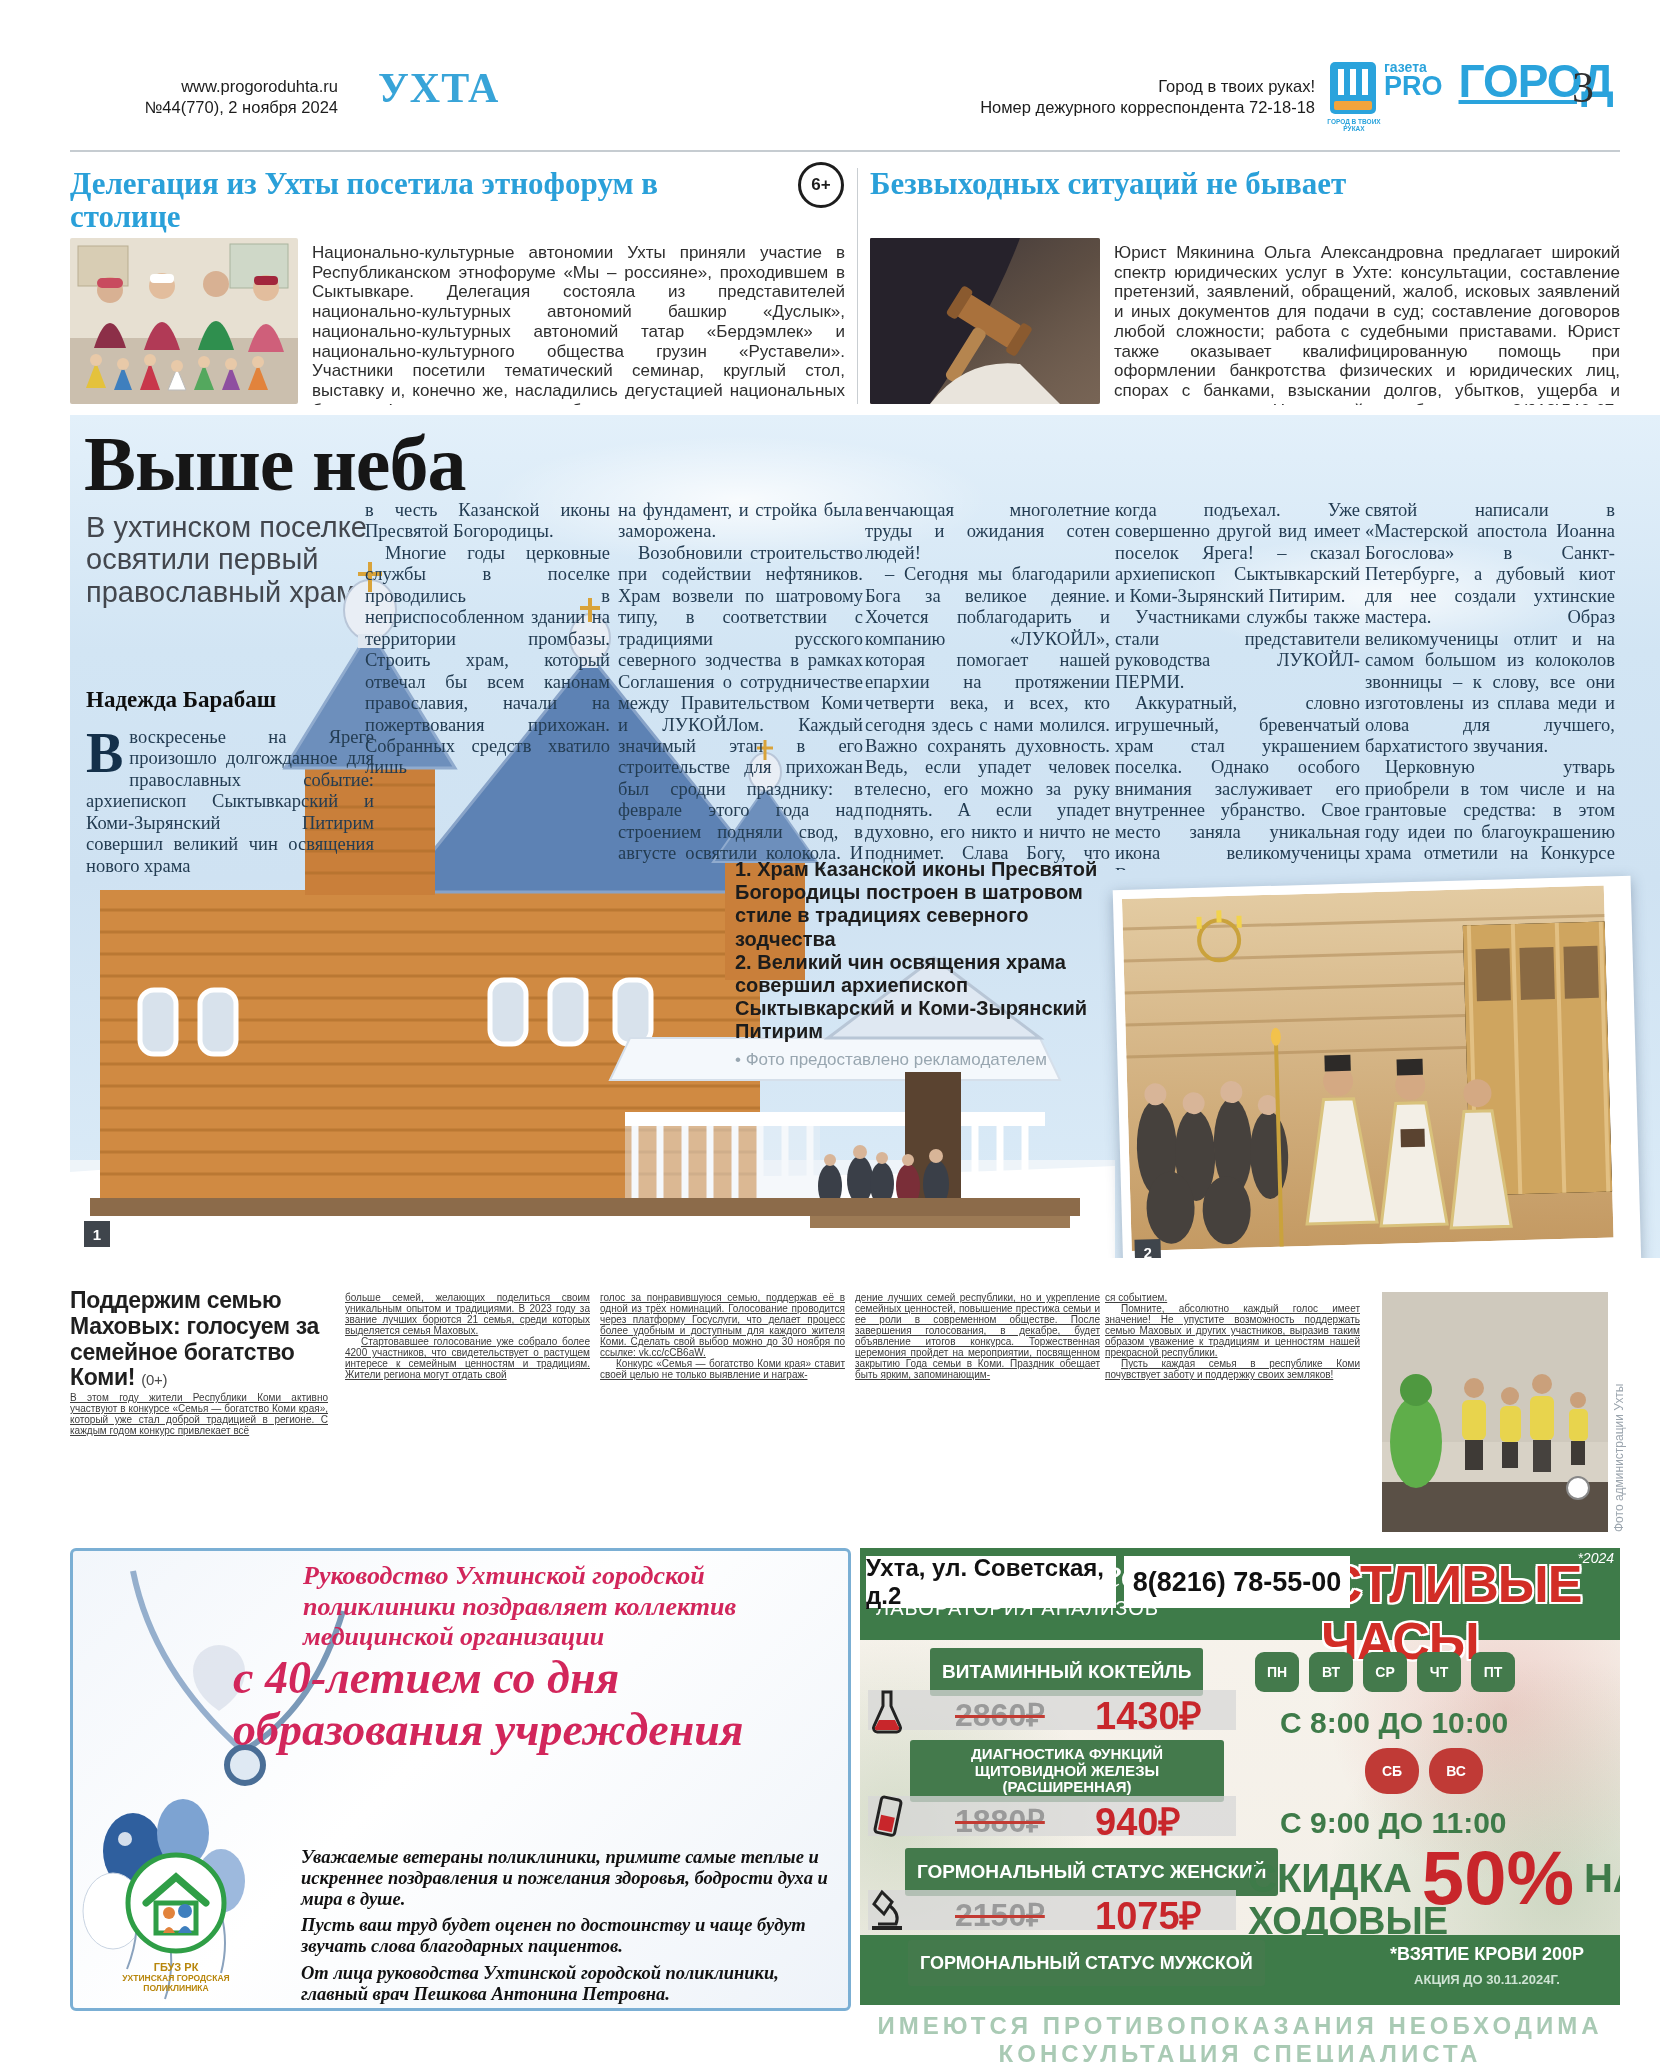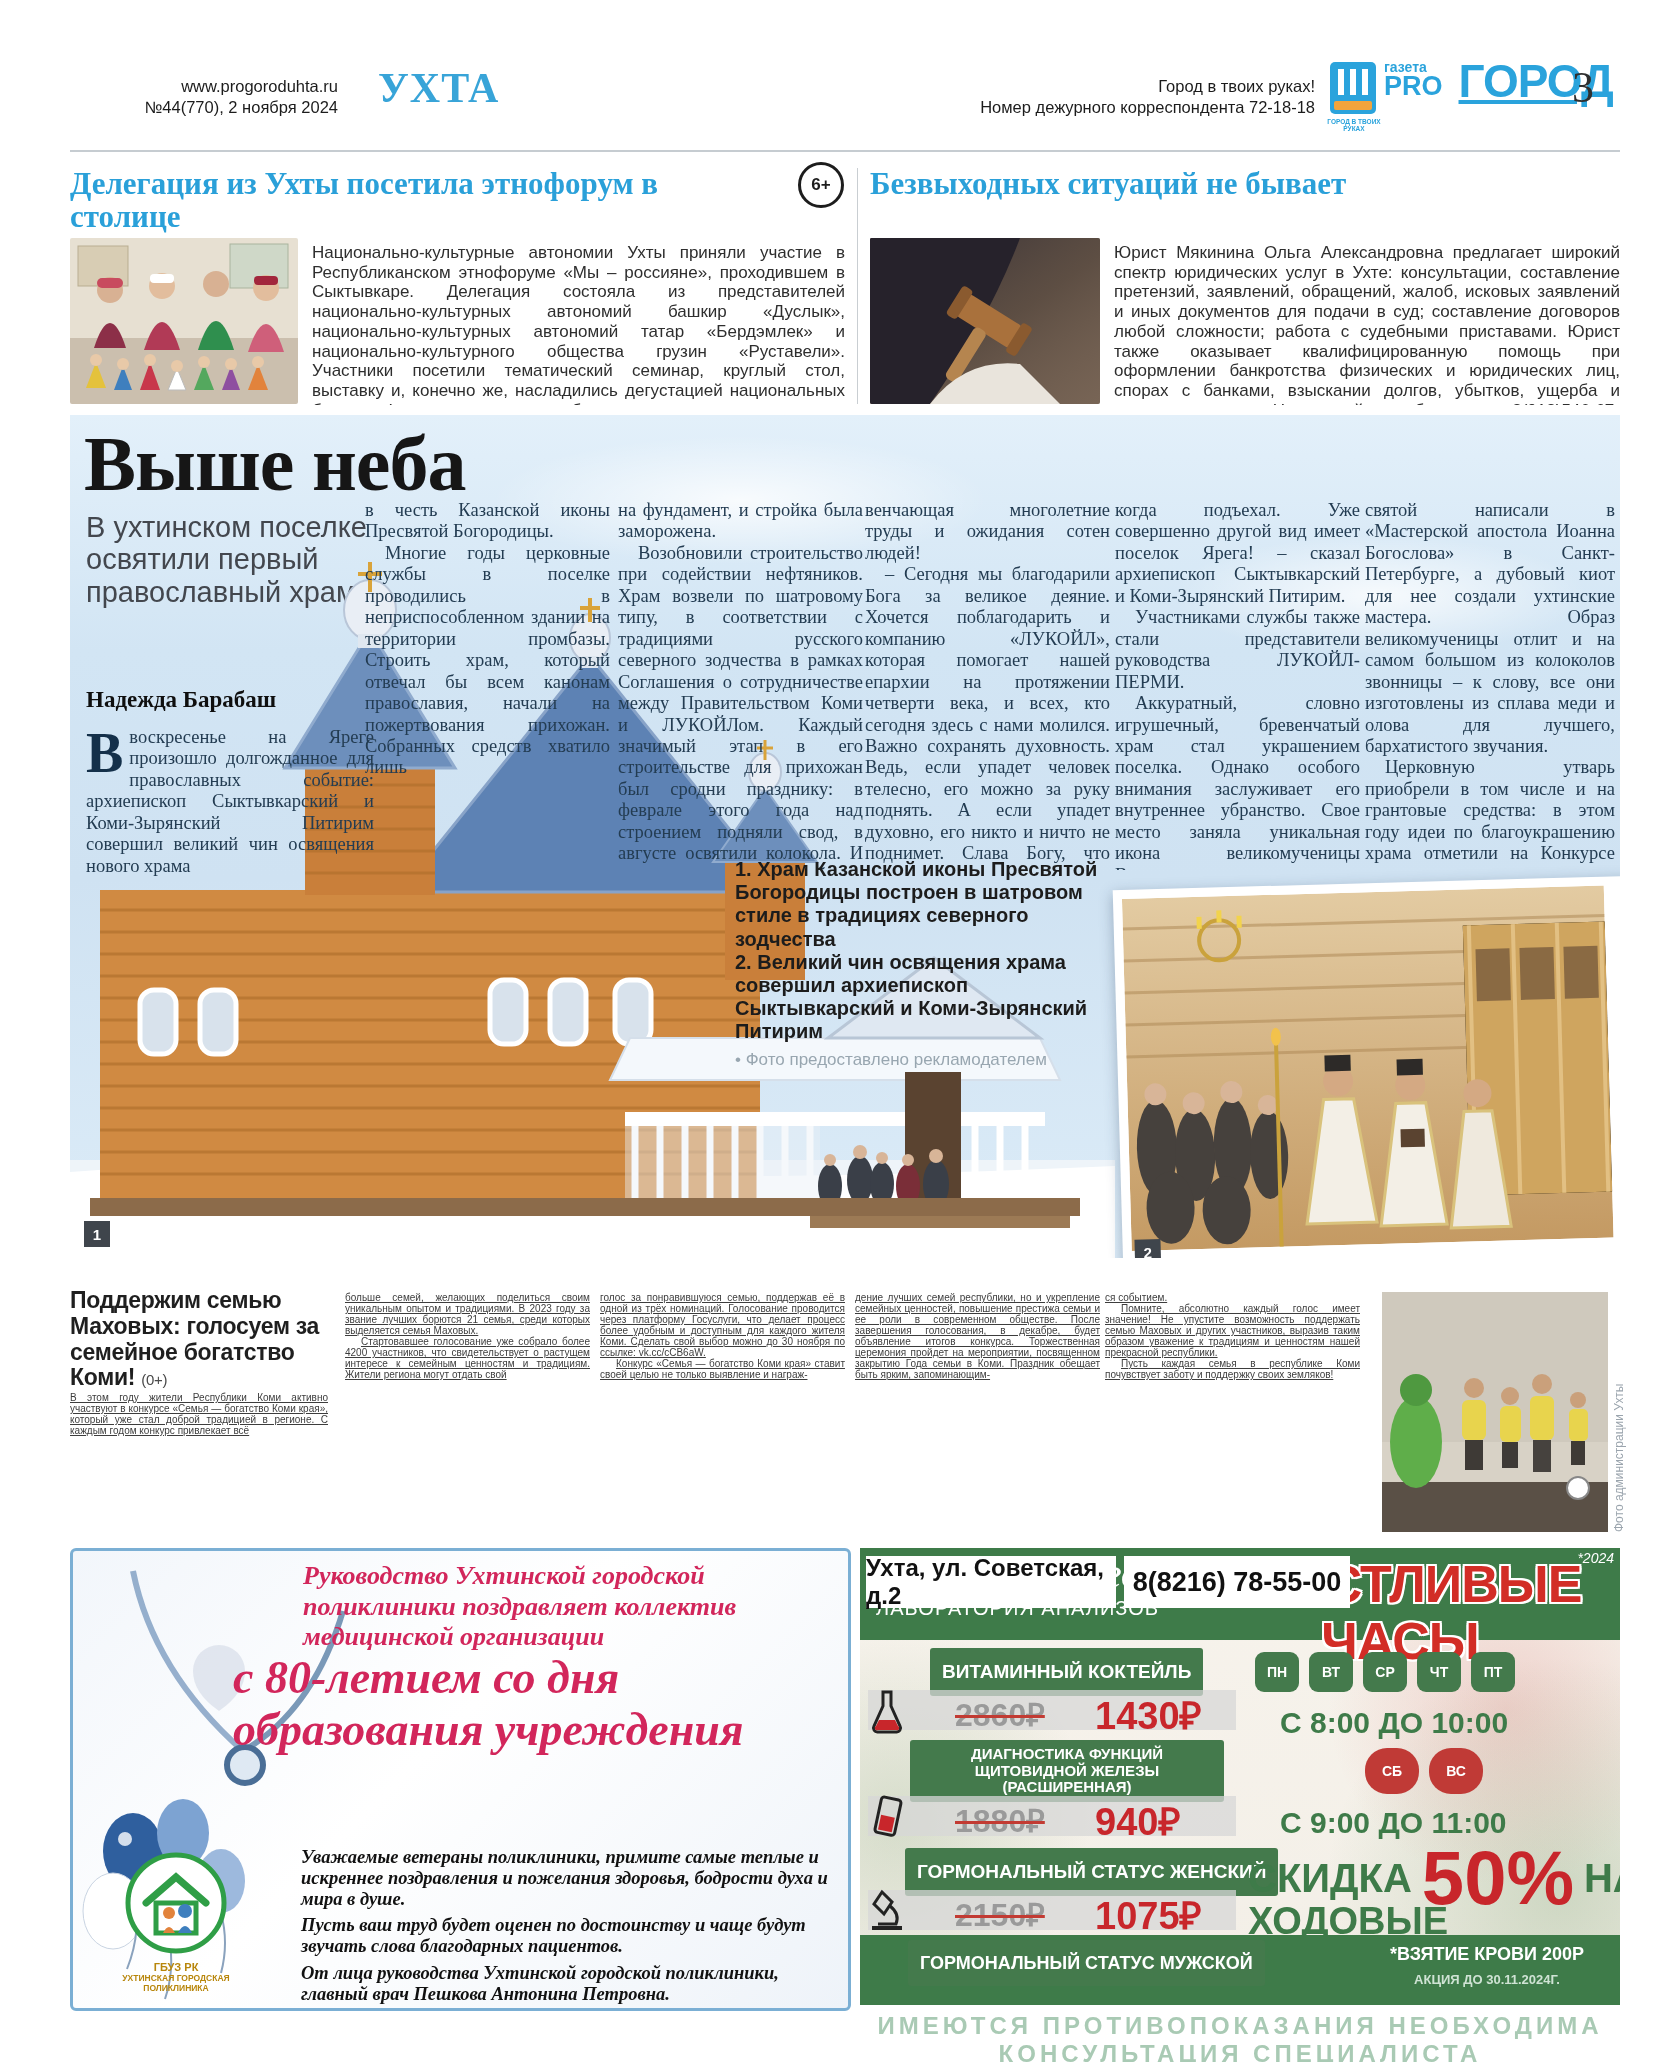--- a/index.html
+++ b/index.html
@@ -25,21 +25,21 @@
   
   .headline{font-family:"Liberation Serif",serif;font-weight:bold;font-size:31px;color:#2aa0d9;line-height:1.05;}
   .age-circle{width:40px;height:40px;border:3px solid #1d1d1d;border-radius:50%;display:flex;align-items:center;justify-content:center;
               font-size:17px;font-weight:bold;color:#1d1d1d;background:#fff;}
   .tphoto{border-radius:2px;overflow:hidden;}
   .tbody{font-size:17px;line-height:1.16;text-align:justify;color:#2e2e2e;overflow:hidden;}
   .credit{color:#98a6b0;}
   .vdiv{width:1px;background:#c9ced2;}
   
   .main-sec{left:70px;top:415px;width:1550px;height:843px;overflow:hidden;
-     background:linear-gradient(180deg,#e3f0fa 0%,#d2e5f4 28%,#cfe2f2 55%,#dcecf8 100%);}
+     background:linear-gradient(180deg,#e3f0fa 0%,#d2e5f4 28%,#cfe2f2 55%,#dcecf8 100%);padding-left:40px;}
   .cloud{position:absolute;border-radius:50%;background:radial-gradient(ellipse at center,rgba(255,255,255,.8),rgba(255,255,255,0) 70%);}
   .mtitle{left:14px;top:4px;font-family:"Liberation Serif",serif;font-weight:900;font-size:78px;color:#161616;letter-spacing:-1px;}
   .msub{left:16px;top:96px;width:285px;font-size:29px;line-height:1.12;color:#43474e;}
   .mauthor{left:16px;top:272px;font-family:"Liberation Serif",serif;font-weight:bold;font-size:23px;color:#0f0f0f;}
   .mcol{position:absolute;width:245px;font-family:"Liberation Serif",serif;font-size:18.5px;line-height:1.16;
         text-align:justify;color:#233c52;overflow:hidden;z-index:3;}
   .mcol p{margin:0;}
   .mcol p.ind{text-indent:20px;}
   .dropcap{float:left;font-size:56px;line-height:.82;font-weight:bold;color:#14304a;margin:4px 6px 0 0;font-family:"Liberation Serif",serif;}
   .caps{left:665px;top:443px;width:380px;z-index:4;font-weight:bold;font-size:20px;line-height:1.16;color:#1c1c1c;}
@@ -461,21 +461,21 @@
         <ellipse cx="110" cy="282" rx="26" ry="34" fill="#7da3d2"></ellipse>
         <ellipse cx="40" cy="360" rx="30" ry="38" fill="#ffffff" stroke="#c9d4e2"></ellipse>
         <ellipse cx="96" cy="352" rx="28" ry="36" fill="#274f86"></ellipse>
         <ellipse cx="148" cy="330" rx="24" ry="32" fill="#9db9dd"></ellipse>
         <circle cx="52" cy="288" r="7" fill="#ffffff" opacity=".8"></circle>
           <circle cx="88" cy="340" r="6" fill="#ffffff" opacity=".6"></circle>
         <path d="M60 338 q10 40 -6 80 M96 388 q6 30 -4 60 M148 362 q8 30 0 60" stroke="#8aa2bd" stroke-width="2" fill="none"></path>
       </g>
     </svg>
     <div class="abs cl-it cl-red cl-l1">Руководство Ухтинской городской поликлиники поздравляет коллектив медицинской организации</div>
-    <div class="abs cl-it cl-red cl-big1">с 80-летием со дня</div>
+    <div class="abs cl-it cl-red cl-big1">с 40-летием со дня</div>
     <div class="abs cl-it cl-red cl-big2">образования учреждения</div>
     <div class="abs cl-it cl-p" style="left:228px;top:296px;">Уважаемые ветераны поликлиники, примите самые теплые и искреннее поздравления и пожелания здоровья, бодрости духа и мира в душе.</div>
     <div class="abs cl-it cl-p" style="left:228px;top:364px;">Пусть ваш труд будет оценен по достоинству и чаще будут звучать слова благодарных пациентов.</div>
     <div class="abs cl-it cl-p" style="left:228px;top:412px;">От лица руководства Ухтинской городской поликлиники, главный врач Пешкова Антонина Петровна.</div>
 
     <div class="abs" style="left:28px;top:300px;width:150px;text-align:center;">
       <svg width="104" height="104" viewBox="0 0 104 104">
         <circle cx="52" cy="52" r="48" fill="#ffffff" stroke="#2f9e46" stroke-width="5"></circle>
         <path d="M22 52 L52 26 L82 52" fill="none" stroke="#2f9e46" stroke-width="7" stroke-linecap="round"></path>
         <rect x="32" y="52" width="40" height="30" fill="none" stroke="#2f9e46" stroke-width="5"></rect>

